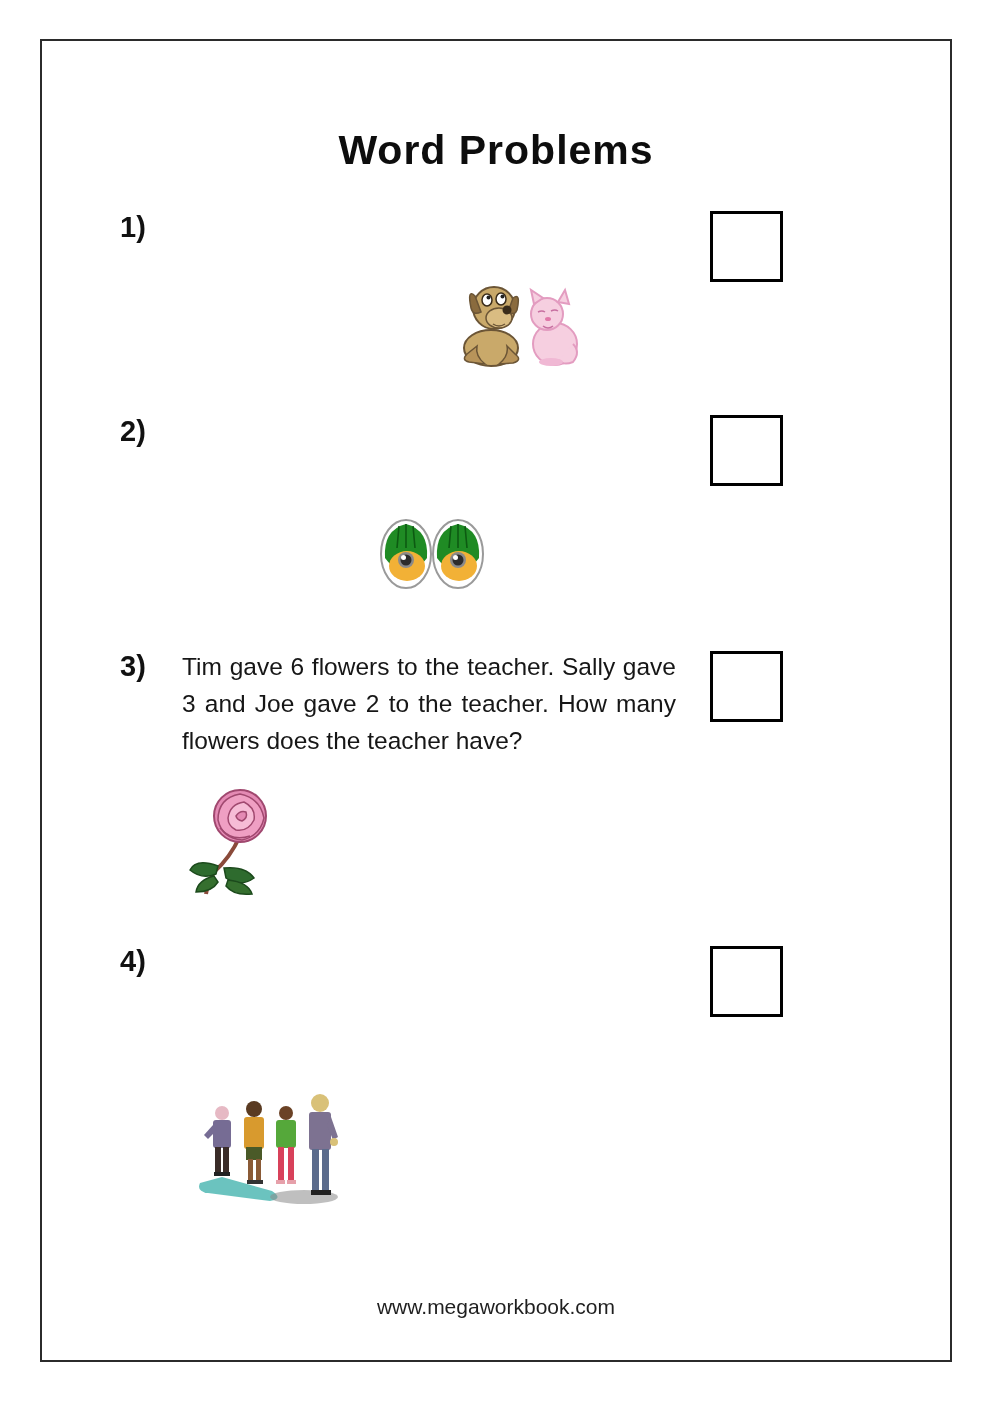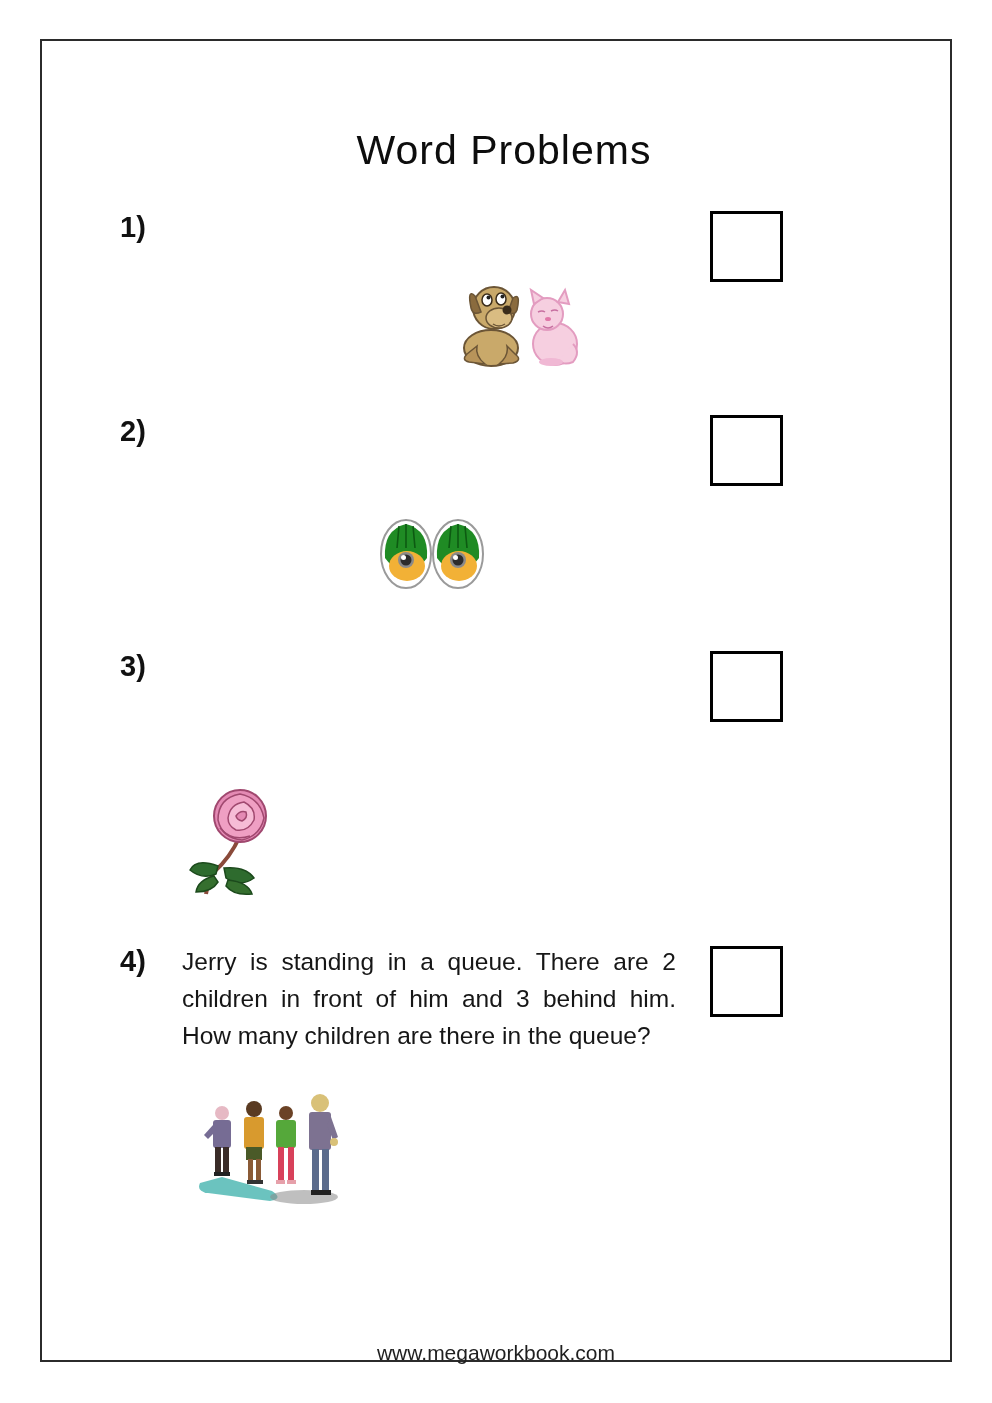--- a/index.html
+++ b/index.html
@@ -12,24 +12,24 @@
   }
   .page-border {
     position: absolute;
     left: 40px; top: 39px;
     width: 912px; height: 1323px;
     border: 2px solid #2b2b2b;
     background: #ffffff;
   }
   .title {
     position: absolute;
-    top: 86px; left: 8px; width: 100%;
+    top: 86px; left: 0; width: 100%;
     text-align: center;
     font-size: 41px;
-    font-weight: normal;
+    font-weight: bold;
     letter-spacing: 1px;
     color: #0d0d0d;
   }
   .problem-number {
     position: absolute;
     font-size: 29px;
     font-weight: 600;
     color: #111111;
     left: 78px;
   }
@@ -51,21 +51,20 @@
     background: #ffffff;
   }
   .clipart { position: absolute; }
   .clipart svg { display: block; width: 100%; height: 100%; }
   .footer {
     position: absolute;
     top: 1254px; left: 0; width: 100%;
     text-align: center;
     font-size: 21px;
     color: #1f1f1f;
-    margin-top: 46px;
   }
   
   .row1-num  { top: 170px; } .row1-text { top: 168px; } .row1-box { top: 170px; }
   .row2-num  { top: 374px; } .row2-text { top: 372px; } .row2-box { top: 374px; }
   .row3-num  { top: 609px; } .row3-text { top: 607px; } .row3-box { top: 610px; }
   .row4-num  { top: 904px; } .row4-text { top: 902px; } .row4-box { top: 905px; }
   .img-dogcat { left: 413px; top: 241px;  width: 128px; height: 86px; }
   .img-eyes   { left: 337px; top: 477px;  width: 106px; height: 72px; }
   .img-rose   { left: 142px; top: 747px;  width: 90px;  height: 112px; }
   .img-queue  { left: 150px; top: 1046px; width: 154px; height: 120px; }
@@ -128,38 +127,38 @@
         <path d="M20 8 L18 30 M27 6 L27 30 M34 8 L36 30" stroke="#0d5a12" stroke-width="1.6" fill="none"></path>
         <ellipse cx="28" cy="48" rx="18" ry="15" fill="#f2b136"></ellipse>
         <circle cx="27" cy="42" r="8" fill="#8a8a8a"></circle>
         <circle cx="27" cy="42" r="5.5" fill="#2c2c2c"></circle>
         <circle cx="24.5" cy="39.5" r="2.5" fill="#ffffff"></circle>
       </g>
     </svg>
   </div>
 
   <div class="problem-number row3-num">3)</div>
+  <div class="problem-text row3-text">Tim gave 6 flowers to the teacher. Sally gave 3 and Joe gave 2 to the teacher. How many flowers does the teacher have?</div>
   <div class="answer-box row3-box"></div>
   <div class="clipart img-rose">
     <svg viewBox="0 0 90 112" aria-hidden="true">
       <path d="M56 48 Q46 70 30 84 Q24 94 22 106" stroke="#8a4a3a" stroke-width="4" fill="none"></path>
       <path d="M34 78 Q12 70 6 82 Q18 92 32 86 Z" fill="#2e6b2e" stroke="#1c4a1c" stroke-width="1.5"></path>
       <path d="M30 88 Q14 92 12 104 Q28 104 34 94 Z" fill="#356f2e" stroke="#1c4a1c" stroke-width="1.5"></path>
       <path d="M40 80 Q62 78 70 90 Q56 100 42 90 Z" fill="#2e6b2e" stroke="#1c4a1c" stroke-width="1.5"></path>
       <path d="M44 92 Q64 94 68 106 Q50 108 42 98 Z" fill="#356f2e" stroke="#1c4a1c" stroke-width="1.5"></path>
       <circle cx="56" cy="28" r="26" fill="#e48ab4" stroke="#a0486f" stroke-width="2"></circle>
       <path d="M34 32 Q34 10 56 6 Q76 10 80 30 Q76 48 58 52 Q38 50 34 32 Z" fill="#ef9fc3" stroke="#a0486f" stroke-width="1.5"></path>
       <path d="M44 30 Q46 16 60 14 Q72 20 70 32 Q64 44 52 42 Q44 38 44 30 Z" fill="#f6bcd6" stroke="#a0486f" stroke-width="1.5"></path>
       <path d="M52 28 Q56 22 62 24 Q64 30 58 33 Q53 32 52 28 Z" fill="#e48ab4" stroke="#a0486f" stroke-width="1.5"></path>
       <path d="M36 40 Q48 54 66 48" stroke="#a0486f" stroke-width="1.5" fill="none"></path>
     </svg>
   </div>
 
   <div class="problem-number row4-num">4)</div>
-  <div class="problem-text row4-text">Jerry is standing in a queue. There are 2 children in front of him and 3 behind him. How many children are there in the queue?</div>
   <div class="answer-box row4-box"></div>
   <div class="clipart img-queue">
     <svg viewBox="0 0 154 120" aria-hidden="true">
       <path d="M8 96 Q4 104 16 106 L78 114 Q92 112 80 104 L30 90 Z" fill="#5bbcb8" opacity="0.9"></path>
       <ellipse cx="112" cy="110" rx="34" ry="7" fill="#8a8a8a" opacity="0.55"></ellipse>
 
       <circle cx="30" cy="26" r="7" fill="#e6b9c4"></circle>
       <rect x="21" y="33" width="18" height="28" rx="3" fill="#766c94"></rect>
       <path d="M21 38 L12 48 L16 52 L24 44 Z" fill="#766c94"></path>
       <rect x="23" y="60" width="6" height="26" fill="#3a2c28"></rect>

